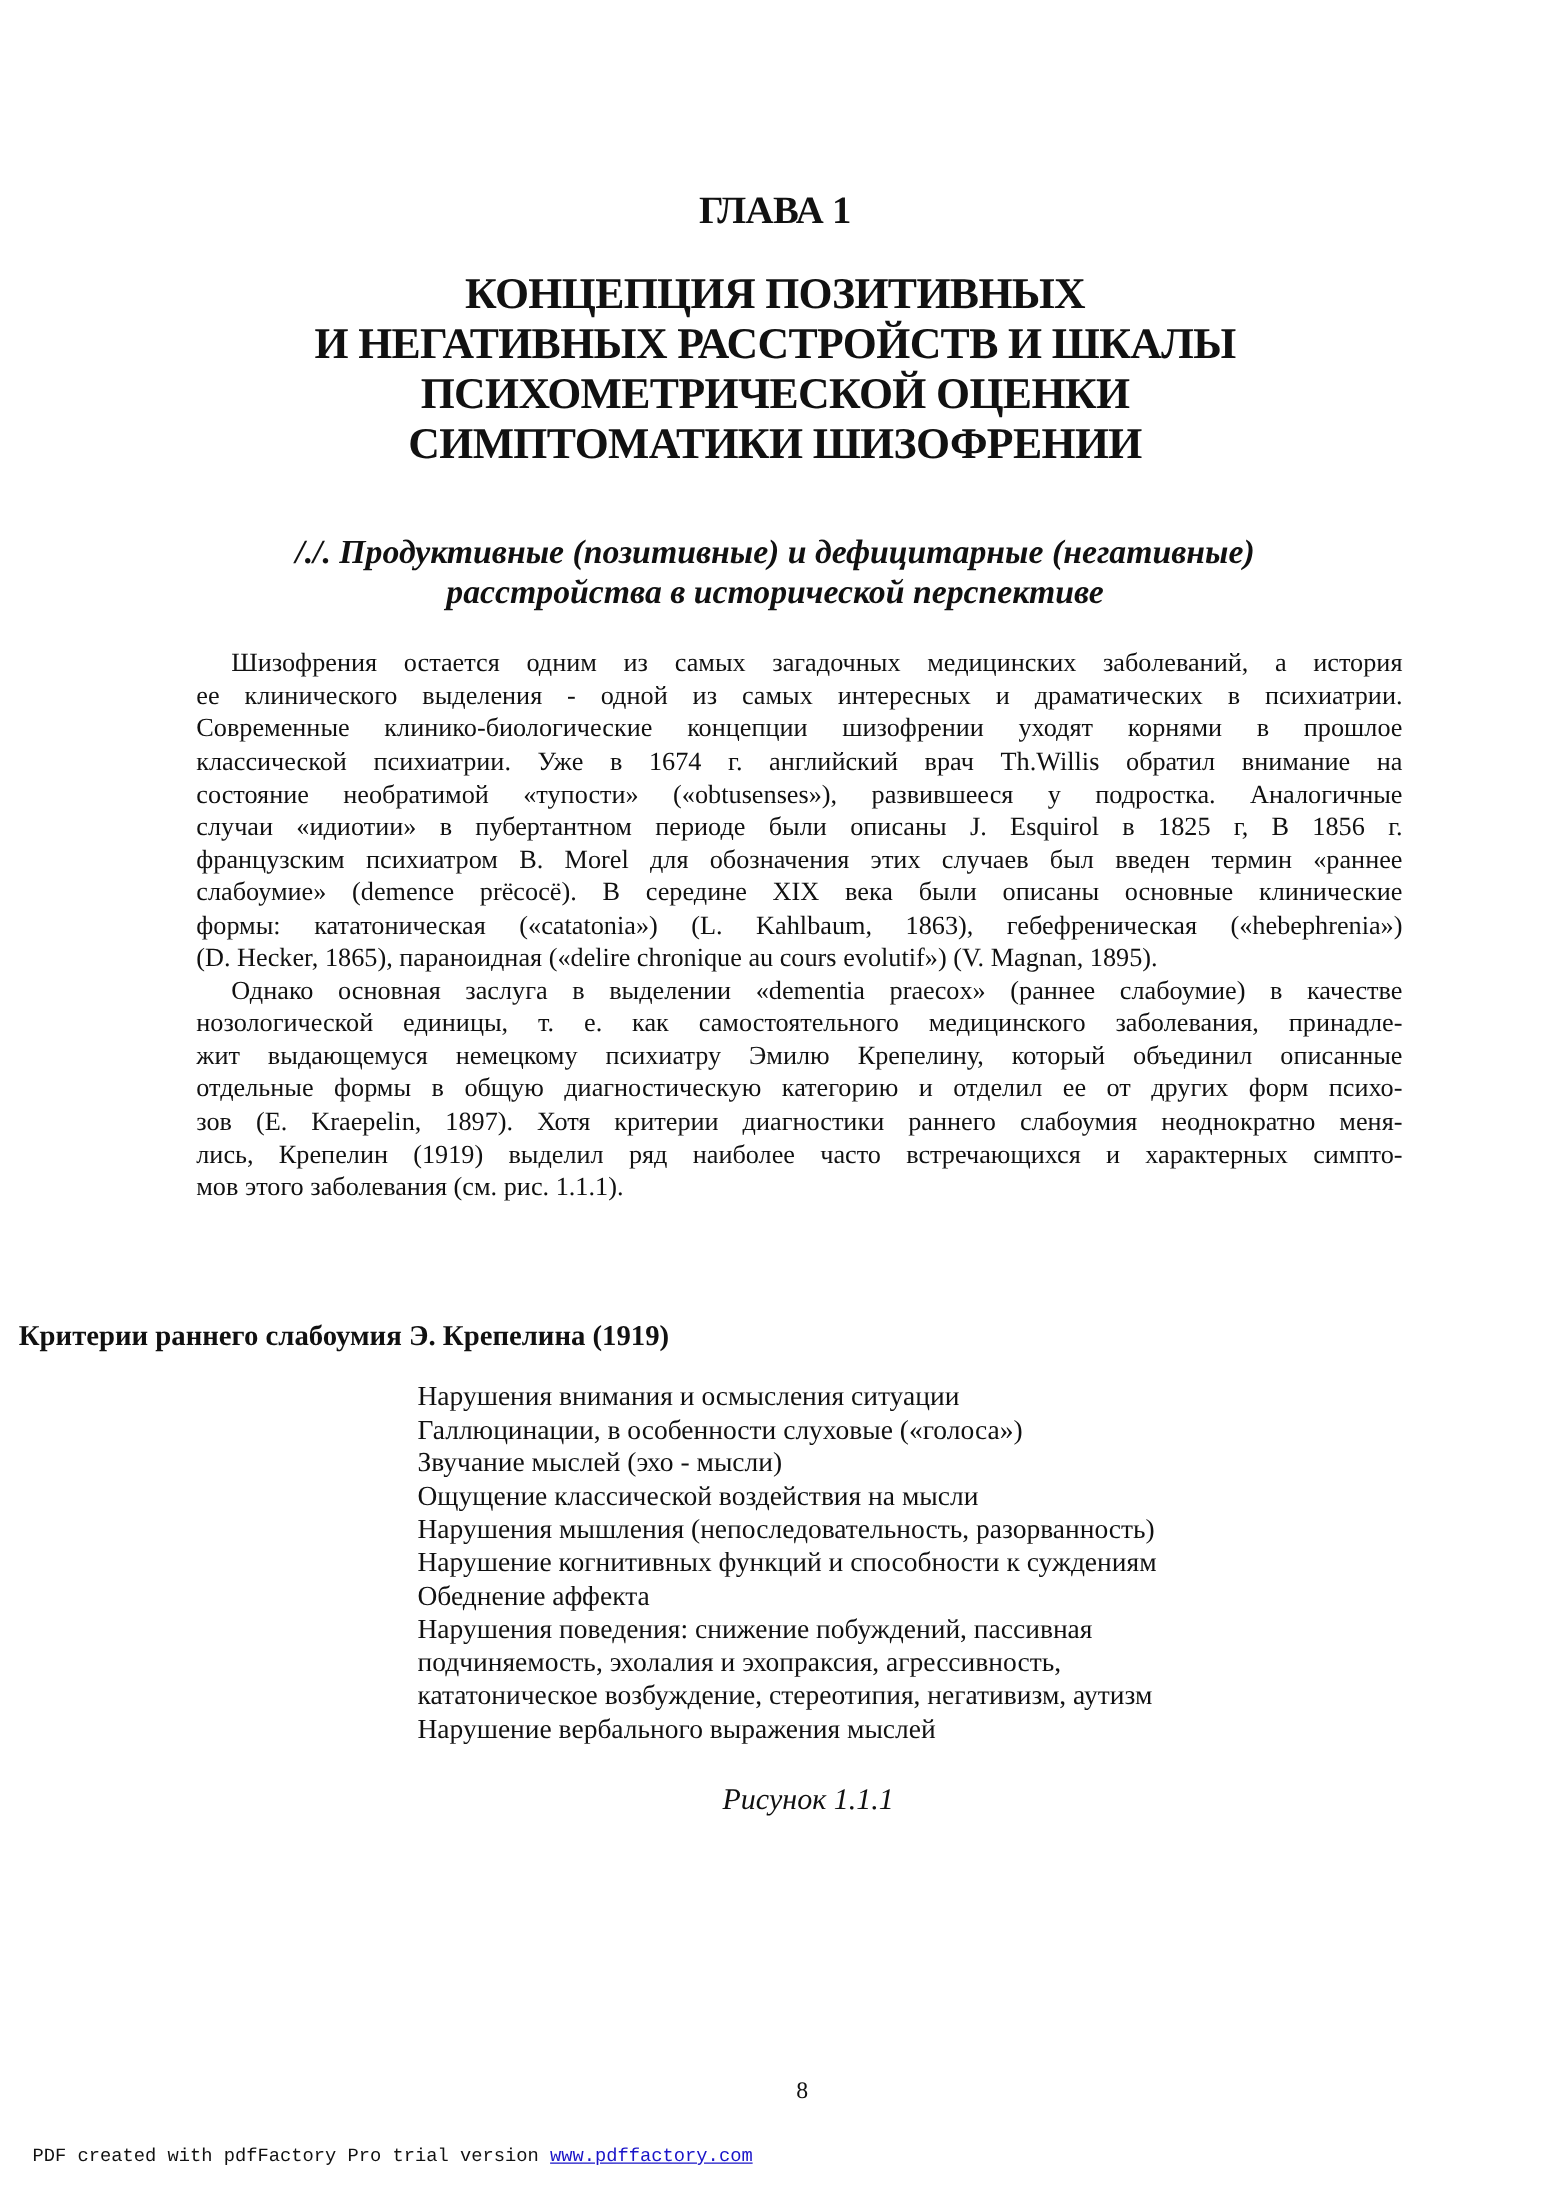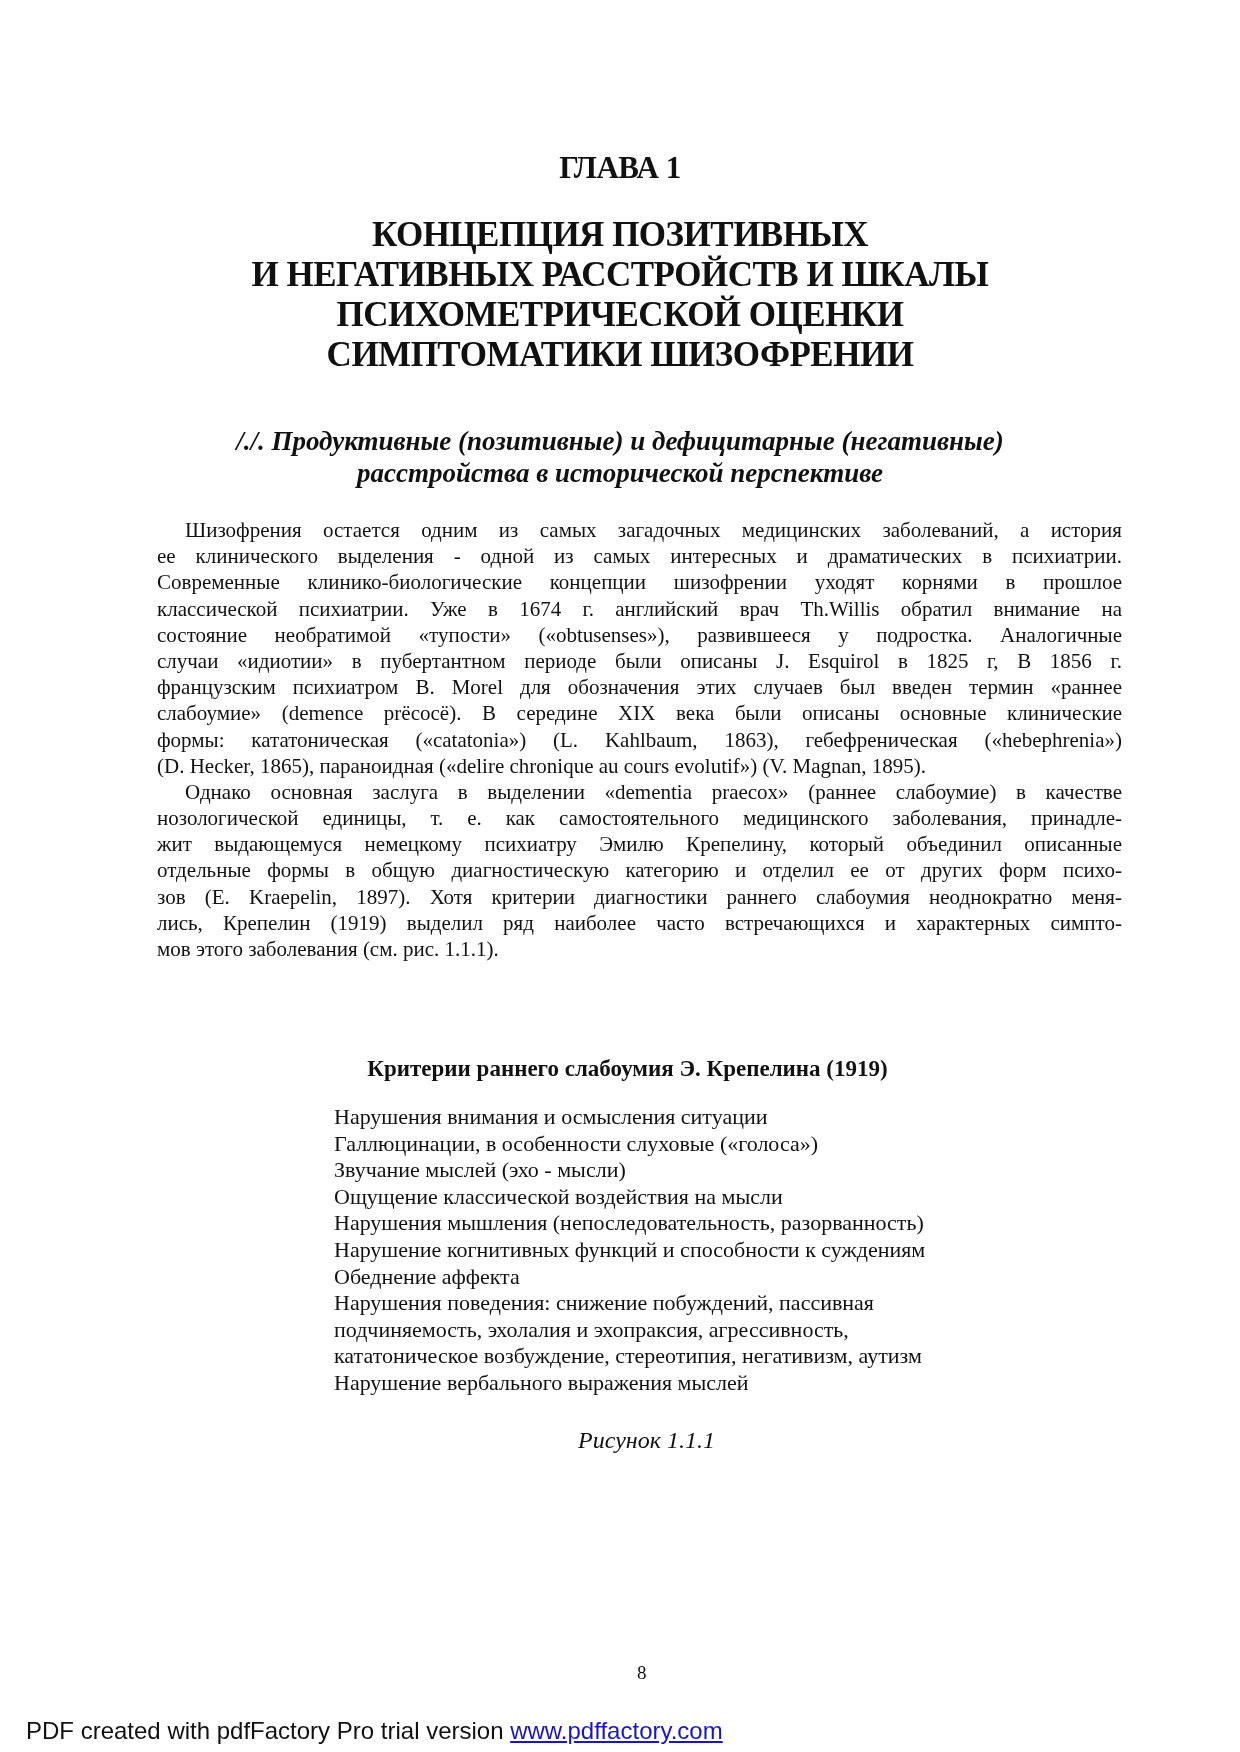--- a/index.html
+++ b/index.html
@@ -25,35 +25,35 @@
   .section div { white-space: nowrap; }
   .body-text {
     position: absolute; top: 517px; left: 157px; width: 965px;
     font-size: 21px; line-height: 26.2px;
   }
   .body-text .line { white-space: nowrap; text-align: justify; text-align-last: justify; height: 26.2px; }
   .body-text .line.last { text-align-last: left; }
   .body-text .line.indent { padding-left: 28px; }
   .fig-title {
     position: absolute; top: 1056px; left: 0; width: 1240px; padding-left: 15px; box-sizing: border-box;
-    text-align: center; font-weight: bold; font-size: 23px; white-space: nowrap;
+    font-weight: bold; font-size: 23px; white-space: nowrap;
   }
   .criteria {
     position: absolute; top: 1104px; left: 290px; font-size: 22px; line-height: 26.6px; margin-left: 44px;
   }
   .criteria div { white-space: nowrap; }
   .caption {
     position: absolute; top: 1427px; left: 578px; font-style: italic; font-size: 24px;
   }
   .page-number {
     position: absolute; top: 1662px; left: 637px; font-size: 19px;
   }
   .footer {
-    position: absolute; top: 1717px; left: 26px; font-family: Liberation Sans, sans-serif;
-    font-size: 24px; color: #111; white-space: nowrap;
+    position: absolute; top: 1717px; left: 26px; font-family: Liberation Mono, monospace;
+    font-size: 15px; color: #111; white-space: nowrap;
   }
   .footer a { color: #1a14c8; text-decoration: underline; }
 </style>
 </head>
 <body>
 
 <div class="page">
 
   <div class="chapter">ГЛАВА 1</div>
 

